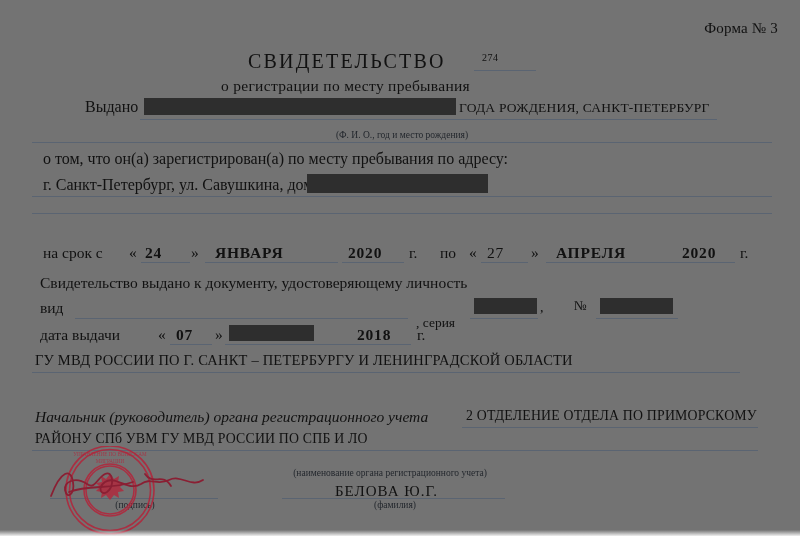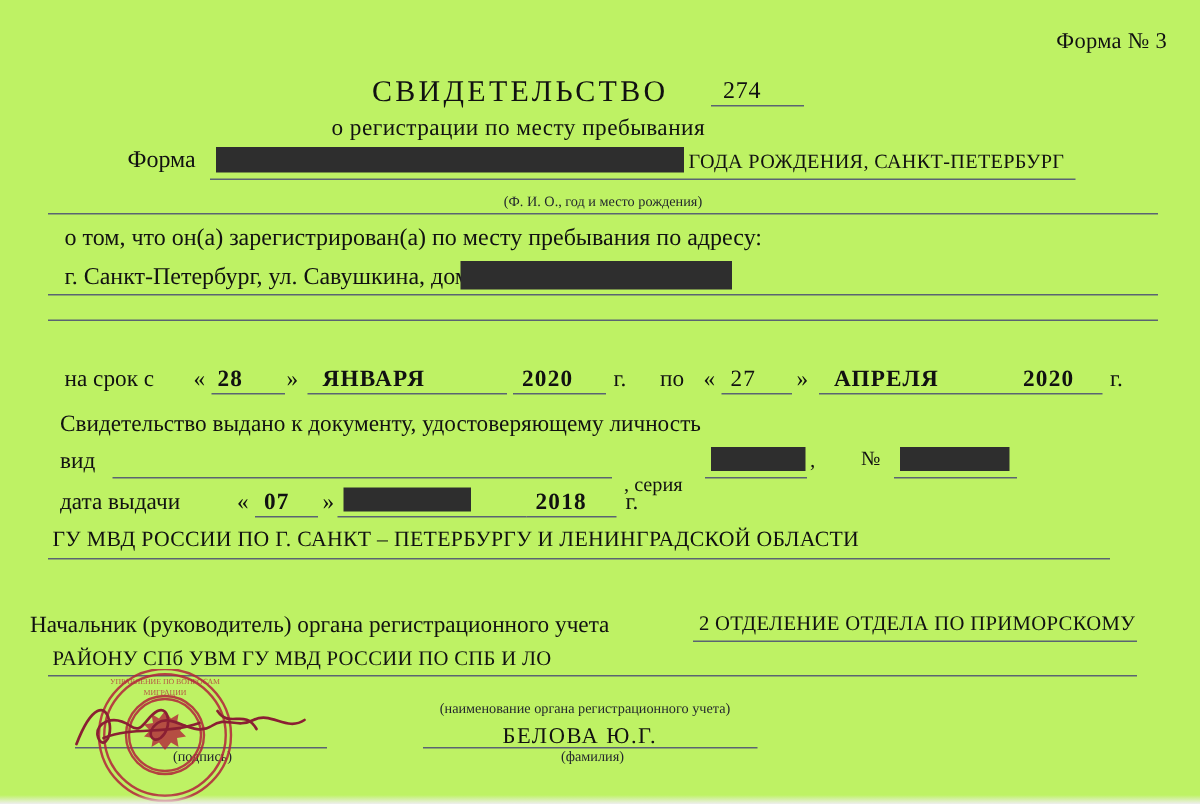--- a/index.html
+++ b/index.html
@@ -12,21 +12,21 @@
     background: #ffffff;
     font-family: "Liberation Serif", serif;
     color: #111111;
     overflow: hidden;
     position: relative;
   }
   .page {
     position: relative;
     width: 800px;
     height: 536px;
-    background: #bef264;
+    background: #737373;
   }
   .rule {
     position: absolute;
     border-bottom: 1px solid #5a6472;
     height: 0;
   }
   .caption {
     position: absolute;
     font-size: 9.5px;
     color: #23272d;
@@ -47,21 +47,21 @@
     left: 248px;
     top: 50px;
     font-size: 20px;
     letter-spacing: 2.2px;
     font-weight: 400;
   }
   .title-num {
     position: absolute;
     left: 482px;
     top: 52px;
-    font-size: 16px;
+    font-size: 10px;
     letter-spacing: .5px;
   }
   .title-num-rule {
     left: 474px;
     top: 70px;
     width: 62px;
   }
   .title-sub {
     position: absolute;
     left: 221px;
@@ -164,21 +164,21 @@
   .doc-date-g { position: absolute; left: 417px; top: 326px; font-size: 15.5px; }
   .rule-dd1 { left: 170px; top: 344px; width: 42px; }
   .rule-dd2 { left: 225px; top: 344px; width: 126px; }
   .rule-dd3 { left: 351px; top: 344px; width: 60px; }
 
   .doc-organ { position: absolute; left: 35px; top: 352px; font-size: 14.5px; letter-spacing: .2px; }
   .rule-organ { left: 32px; top: 372px; width: 708px; }
   .cap-organ  { left: 180px; top: 374px; width: 380px; }
 
   
-  .chief-lbl { position: absolute; left: 20px; top: 408px; font-size: 15.5px; }
+  .chief-lbl { position: absolute; left: 35px; top: 408px; font-size: 15.5px; font-style: italic; }
   .chief-val1 { position: absolute; left: 466px; top: 408px; font-size: 13.8px; letter-spacing: .2px; }
   .chief-val2 { position: absolute; left: 35px; top: 431px; font-size: 13.8px; letter-spacing: .2px; }
   .rule-ch1 { left: 462px; top: 427px; width: 296px; }
   .rule-ch2 { left: 32px;  top: 450px; width: 726px; }
   .cap-chief { left: 190px; top: 468px; width: 400px; }
 
   
   .rule-sig  { left: 50px; top: 498px; width: 168px; }
   .rule-fam  { left: 282px; top: 498px; width: 223px; }
   .cap-sig   { left: 80px;  top: 500px; width: 110px; }
@@ -215,36 +215,36 @@
 <body>
 
 <div class="page">
 
   <div class="form-no">Форма № 3</div>
   <div class="title-main">СВИДЕТЕЛЬСТВО</div>
   <div class="title-num">274</div>
   <div class="rule title-num-rule"></div>
   <div class="title-sub">о регистрации по месту пребывания</div>
 
-  <div class="lbl-issued">Форма</div>
+  <div class="lbl-issued">Выдано</div>
   <div class="issued-redact"></div>
   <div class="issued-text">ГОДА РОЖДЕНИЯ, САНКТ-ПЕТЕРБУРГ</div>
   <div class="rule rule-issued"></div>
   <div class="caption cap-fio">(Ф. И. О., год и место рождения)</div>
   <div class="rule rule-fio2"></div>
 
   <div class="lbl-reg">о том, что он(а) зарегистрирован(а) по месту пребывания по адресу:</div>
   <div class="addr-text">г. Санкт-Петербург, ул. Савушкина, дом</div>
   <div class="addr-redact"></div>
   <div class="rule rule-addr1"></div>
   <div class="rule rule-addr2"></div>
 
   <div class="term-from-lbl">на срок с</div>
   <div class="term-q1">«</div>
-  <div class="term-d1">28</div>
+  <div class="term-d1">24</div>
   <div class="term-q2">»</div>
   <div class="term-m1">ЯНВАРЯ</div>
   <div class="term-y1">2020</div>
   <div class="term-g1">г.</div>
   <div class="term-po">по</div>
   <div class="term-q3">«</div>
   <div class="term-d2">27</div>
   <div class="term-q4">»</div>
   <div class="term-m2">АПРЕЛЯ</div>
   <div class="term-y2">2020</div>

